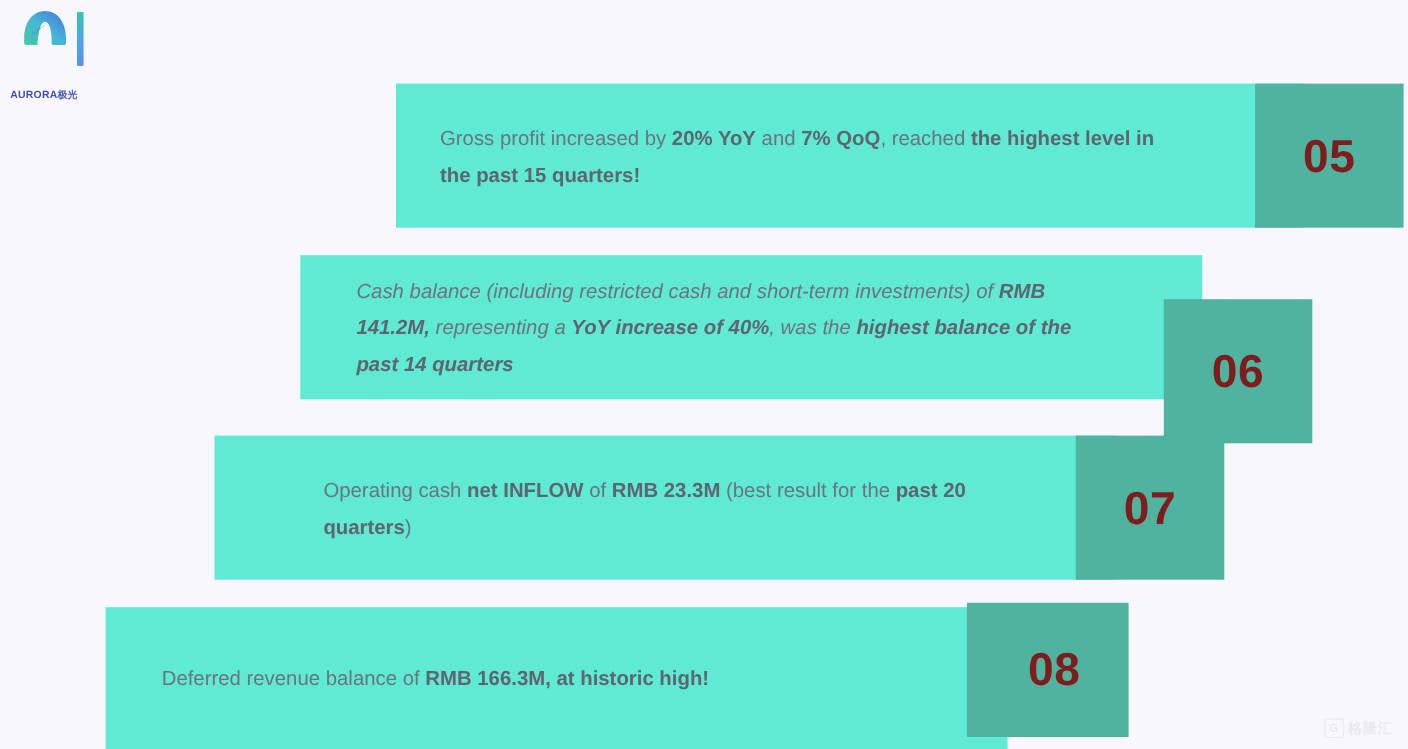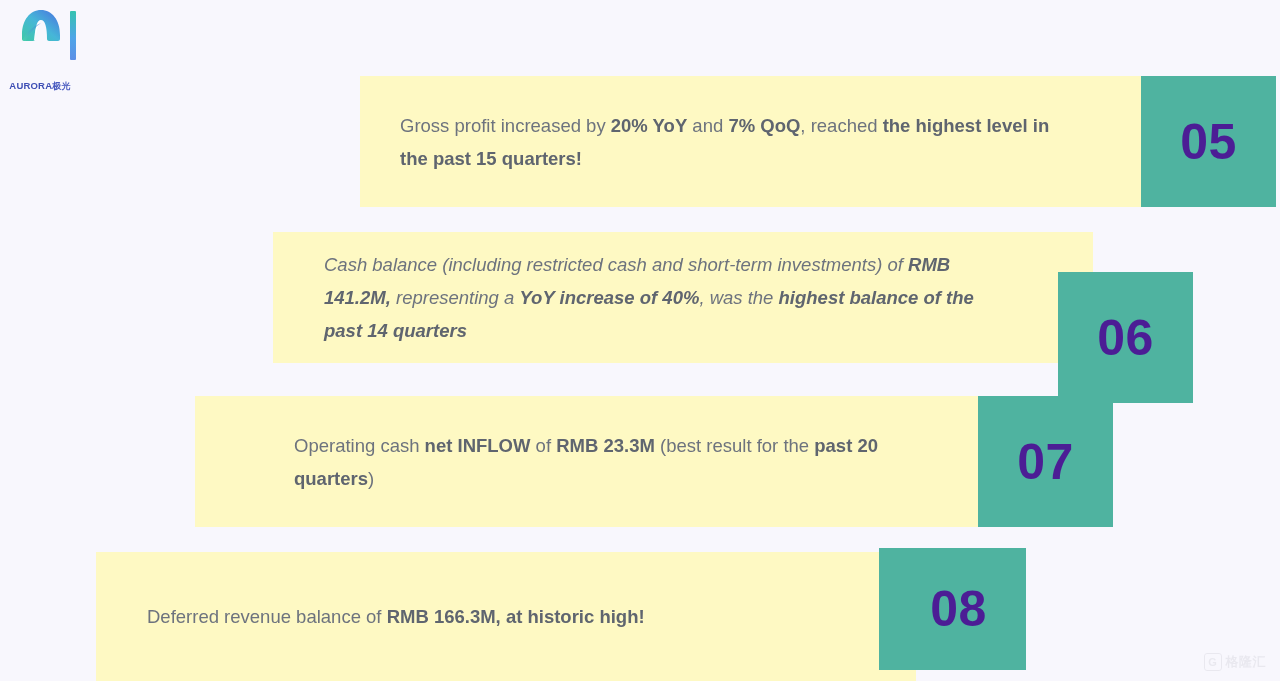--- a/index.html
+++ b/index.html
@@ -74,21 +74,21 @@
     letter-spacing: -0.2px;
     white-space: nowrap;
   }
 
   
   .row {
     position: absolute;
   }
   .panel {
     position: absolute;
-    background: #fef9c3;
+    background: #5eead4;
     box-sizing: border-box;
     display: flex;
     align-items: center;
   }
   .panel-text {
     font-size: 18.5px;
     line-height: 33px;
     color: #6d737e;
     font-weight: normal;
   }
@@ -97,22 +97,22 @@
     font-weight: bold;
   }
   .badge {
     position: absolute;
     background: #4fb3a0;
     display: flex;
     align-items: center;
     justify-content: center;
   }
   .badge-num {
-    color: #4c1d95;
-    font-size: 50px;
+    color: #7f1d1d;
+    font-size: 42px;
     font-weight: bold;
     line-height: 1;
     letter-spacing: 0.5px;
   }
 
   
   #row-05 { left: 0; top: 0; }
   #panel-05 { left: 360px; top: 76px; width: 825px; height: 131px; padding-left: 40px; padding-right: 120px; }
   #panel-05 .panel-text { max-width: 690px; }
   #badge-05 { left: 1141px; top: 76px; width: 135px; height: 131px; }

